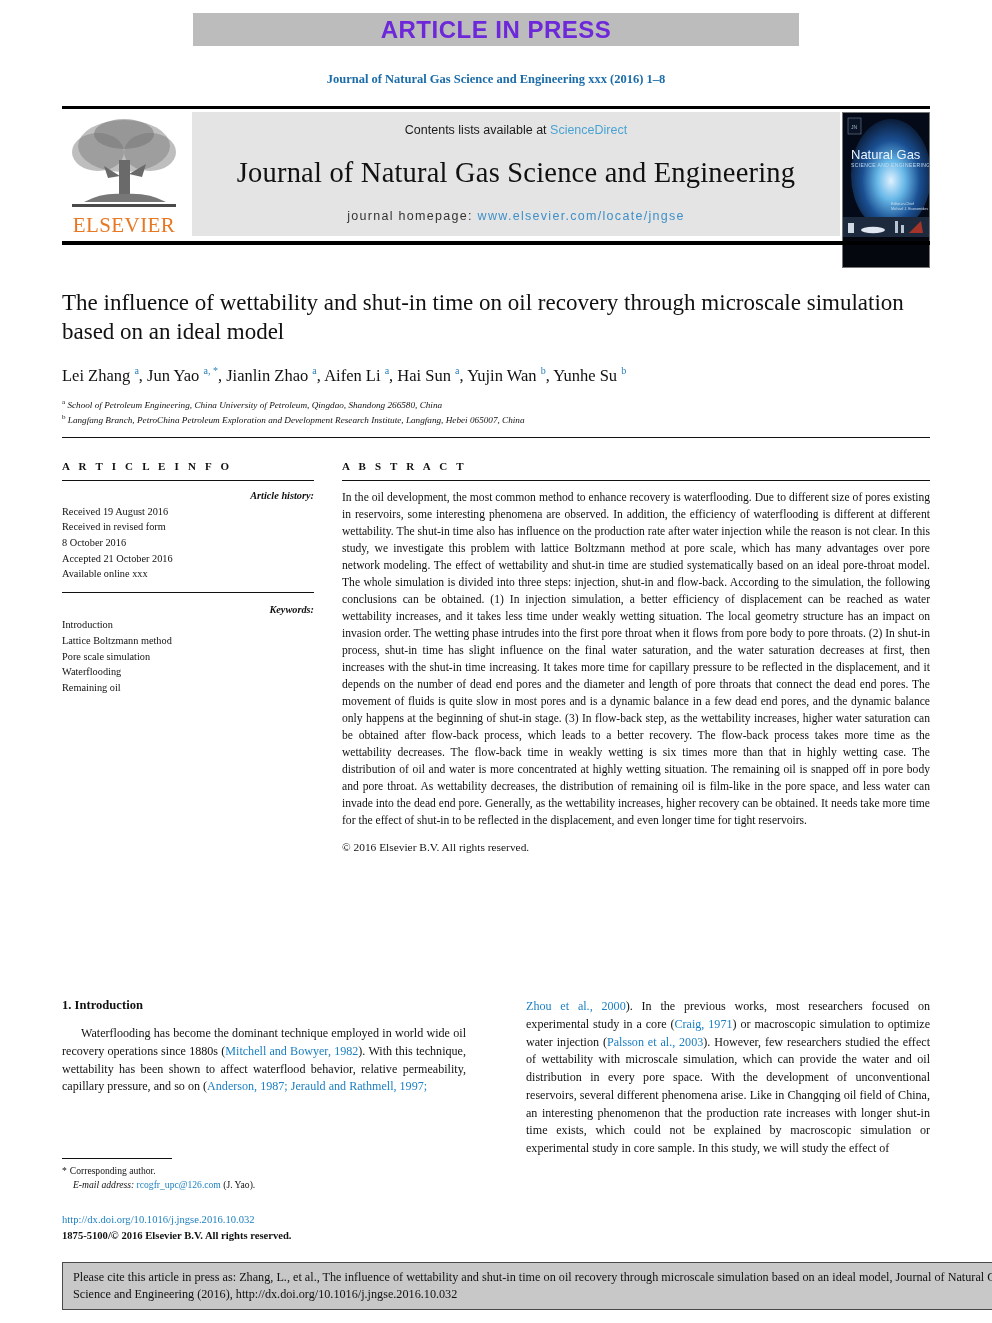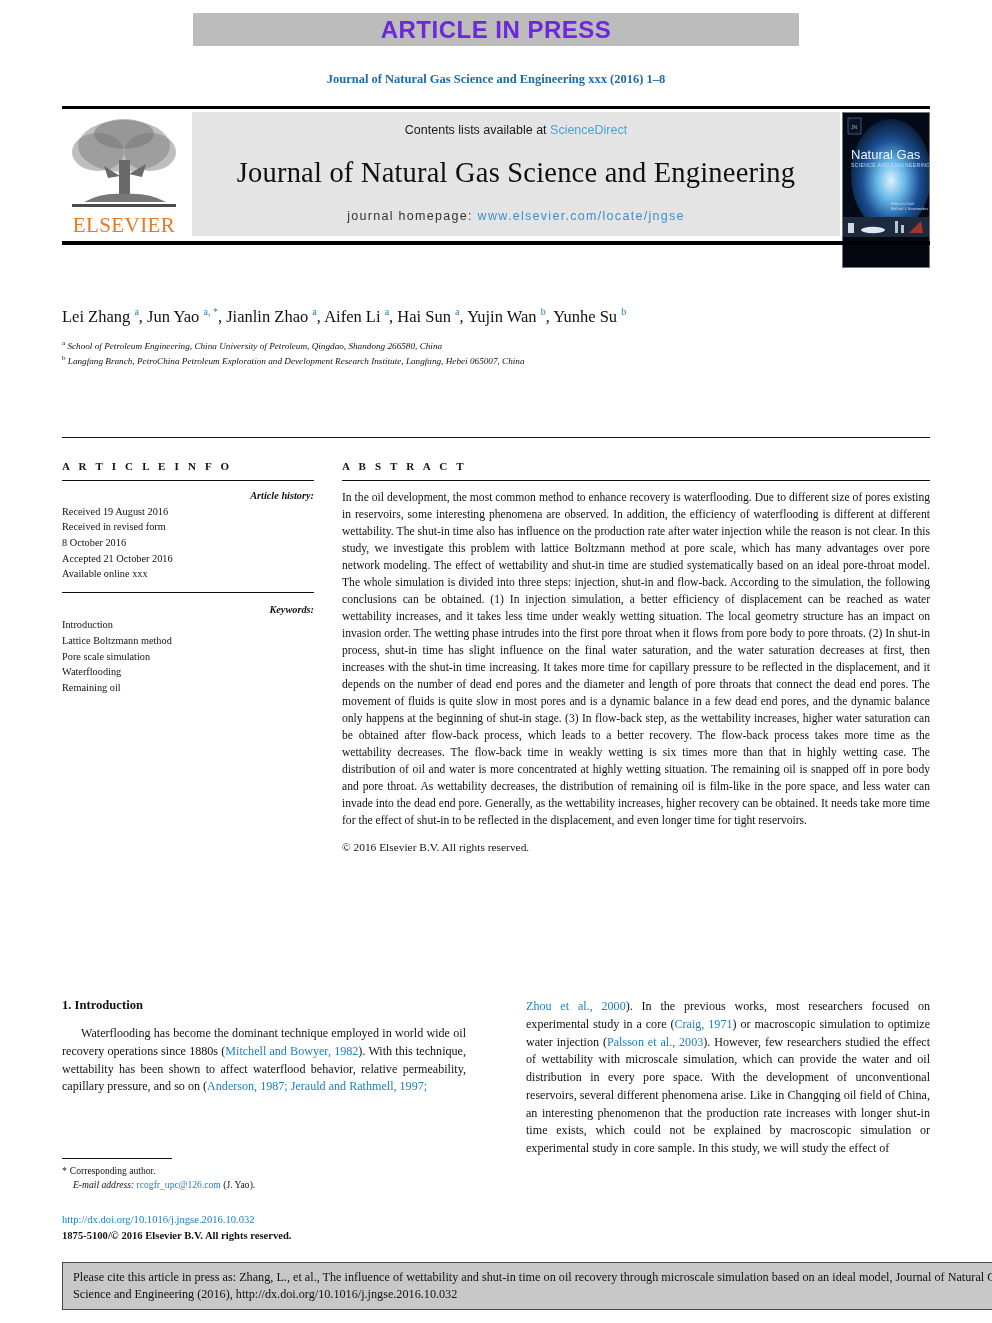--- a/index.html
+++ b/index.html
@@ -304,20 +304,21 @@
       <rect x="52" y="108" width="3" height="12" fill="#b9c4d2"></rect>
       <rect x="58" y="112" width="3" height="8" fill="#b9c4d2"></rect>
       <path d="M66 120 L78 108 L80 120 Z" fill="#a4342a"></path>
     </svg>
   </div>
 
   <div class="rule-bottom"></div>
 </div>
 
 <div class="title-block">
+  <h1 class="paper-title">The influence of wettability and shut-in time on oil recovery through microscale simulation based on an ideal model</h1>
   <div class="authors">Lei Zhang <sup>a</sup>, Jun Yao <sup>a, *</sup>, Jianlin Zhao <sup>a</sup>, Aifen Li <sup>a</sup>, Hai Sun <sup>a</sup>, Yujin Wan <sup>b</sup>, Yunhe Su <sup>b</sup></div>
   <div class="affils">
     <div><sup>a</sup> <span>School of Petroleum Engineering, China University of Petroleum, Qingdao, Shandong 266580, China</span></div>
     <div><sup>b</sup> <span>Langfang Branch, PetroChina Petroleum Exploration and Development Research Institute, Langfang, Hebei 065007, China</span></div>
   </div>
 </div>
 <div class="title-rule"></div>
 
 <div class="info-col">
   <div class="sec-head">A R T I C L E   I N F O</div>

